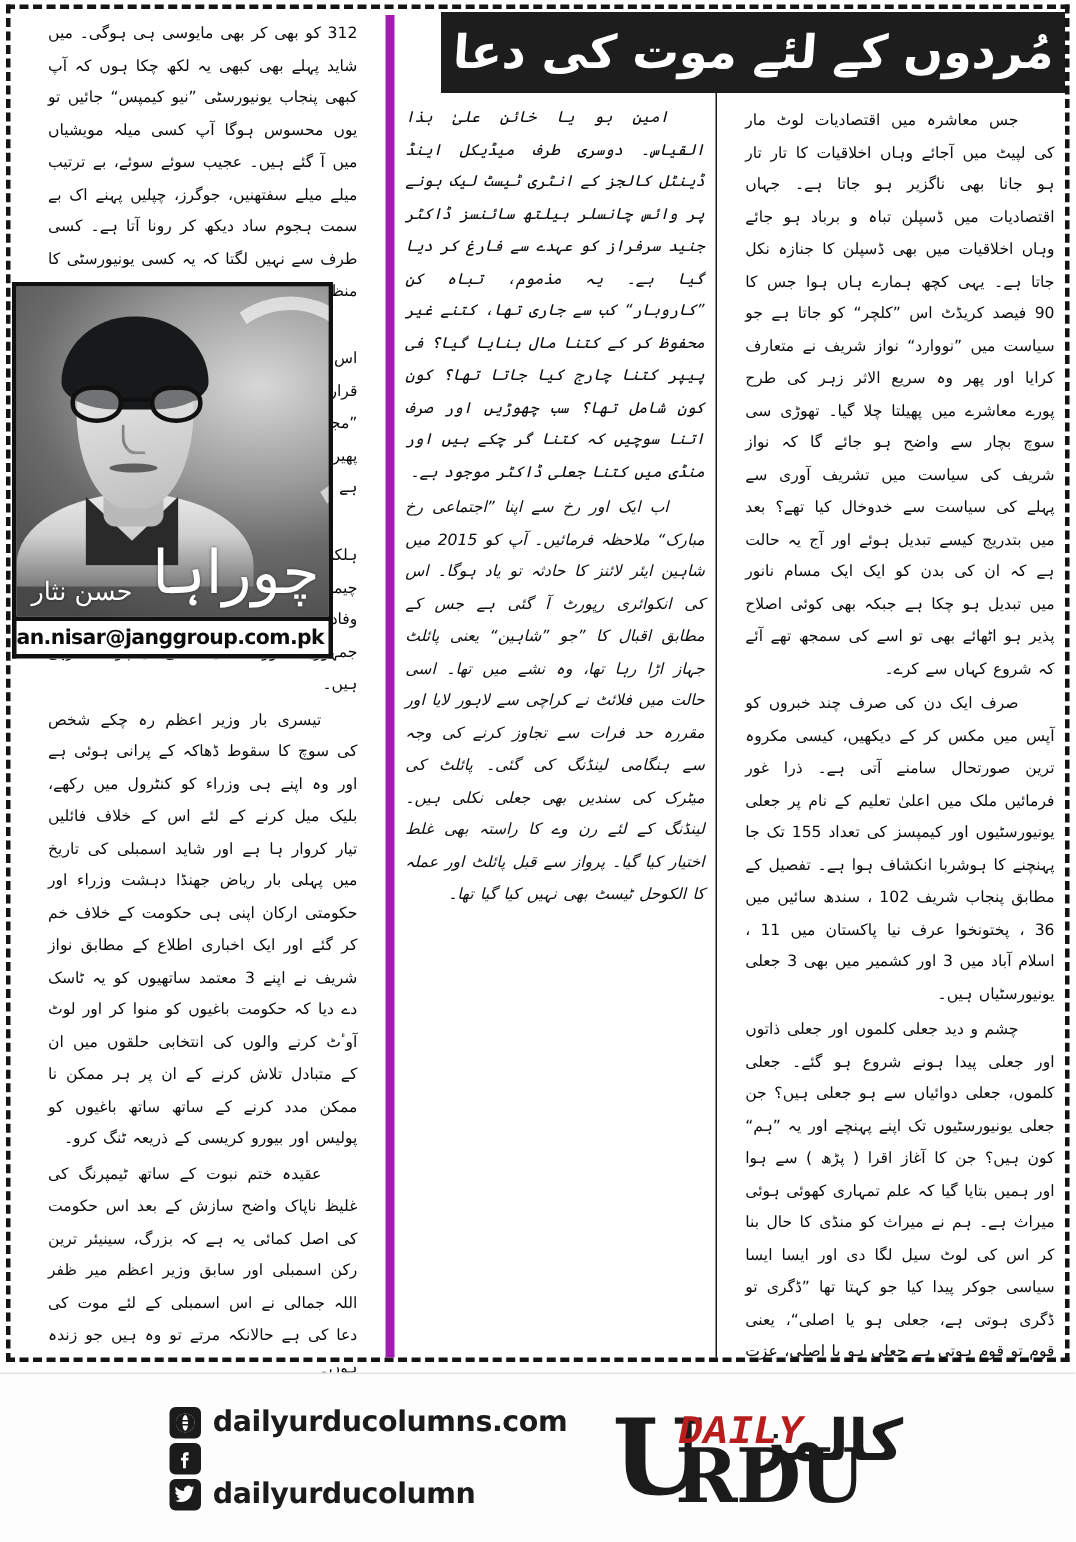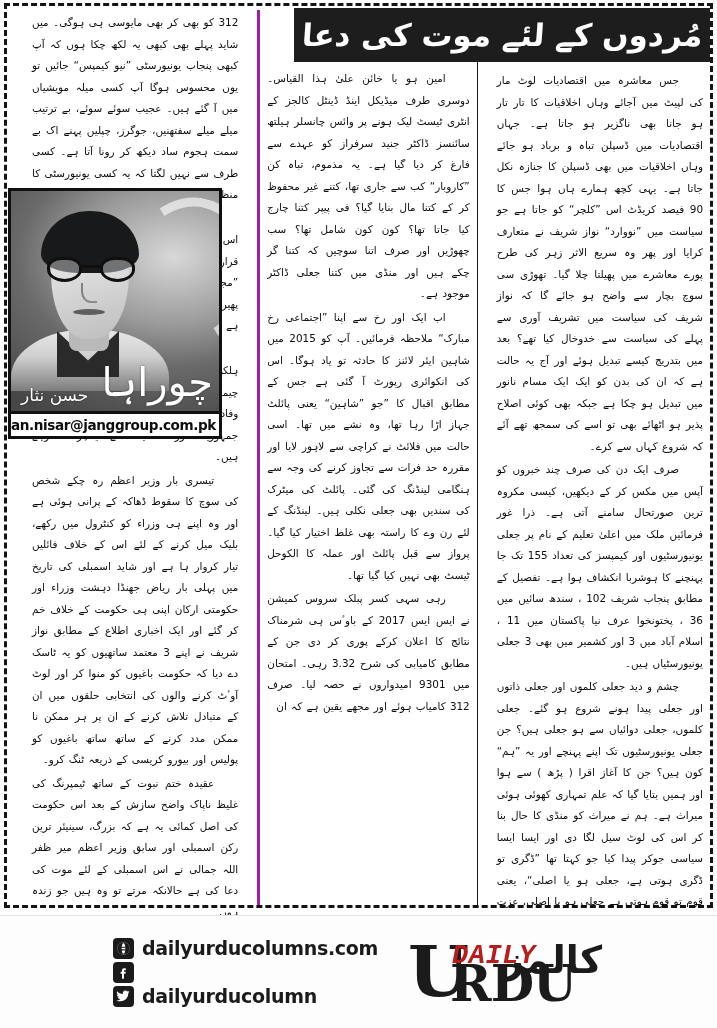--- a/index.html
+++ b/index.html
@@ -67,21 +67,21 @@
   }
   .col {
     width: 232px;
     height: 100%;
     position: relative;
     padding: 0 7px;
     direction: rtl;
     text-align: justify;
     margin-left: 12px;
   }
-  .col.mid  { border-left: 3px solid #a21caf; border-right: 1px solid #1a1a1a; }
+  .col.mid  { border-left: 6px solid #a21caf; border-right: 1px solid #1a1a1a; font-style: italic; }
   #col-right { padding-top: 60px; }
   #col-mid   { padding-top: 58px; }
   #col-left  { padding-top: 2px; }
 
   .para {
     font-family: "DejaVu Sans", "Liberation Sans", sans-serif;
     font-size: 10.4px;
     line-height: 21.5px;
     color: #0b0b0b;
     margin: 0 0 2px 0;
@@ -350,21 +350,20 @@
 
     <div class="col" id="col-right">
       <p class="para indent">جس معاشرہ میں اقتصادیات لوٹ مار کی لپیٹ میں آجائے وہاں اخلاقیات کا تار تار ہو جانا بھی ناگزیر ہو جاتا ہے۔ جہاں اقتصادیات میں ڈسپلن تباہ و برباد ہو جائے وہاں اخلاقیات میں بھی ڈسپلن کا جنازہ نکل جاتا ہے۔ یہی کچھ ہمارے ہاں ہوا جس کا 90 فیصد کریڈٹ اس ”کلچر“ کو جاتا ہے جو سیاست میں ”نووارد“ نواز شریف نے متعارف کرایا اور پھر وہ سریع الاثر زہر کی طرح پورے معاشرے میں پھیلتا چلا گیا۔ تھوڑی سی سوچ بچار سے واضح ہو جائے گا کہ نواز شریف کی سیاست میں تشریف آوری سے پہلے کی سیاست سے خدوخال کیا تھے؟ بعد میں بتدریج کیسے تبدیل ہوئے اور آج یہ حالت ہے کہ ان کی بدن کو ایک ایک مسام نانور میں تبدیل ہو چکا ہے جبکہ بھی کوئی اصلاح پذیر ہو اٹھائے بھی تو اسے کی سمجھ تھے آئے کہ شروع کہاں سے کرے۔</p>
       <p class="para indent">صرف ایک دن کی صرف چند خبروں کو آپس میں مکس کر کے دیکھیں، کیسی مکروہ ترین صورتحال سامنے آتی ہے۔ ذرا غور فرمائیں ملک میں اعلیٰ تعلیم کے نام پر جعلی یونیورسٹیوں اور کیمپسز کی تعداد 155 تک جا پہنچنے کا ہوشربا انکشاف ہوا ہے۔ تفصیل کے مطابق پنجاب شریف 102 ، سندھ سائیں میں 36 ، پختونخوا عرف نیا پاکستان میں 11 ، اسلام آباد میں 3 اور کشمیر میں بھی 3 جعلی یونیورسٹیاں ہیں۔</p>
       <p class="para indent">چشم و دید جعلی کلموں اور جعلی ذاتوں اور جعلی پیدا ہونے شروع ہو گئے۔ جعلی کلموں، جعلی دوائیاں سے ہو جعلی ہیں؟ جن جعلی یونیورسٹیوں تک اپنے پہنچے اور یہ ”ہم“ کون ہیں؟ جن کا آغاز اقرا ( پڑھ ) سے ہوا اور ہمیں بتایا گیا کہ علم تمہاری کھوئی ہوئی میراث ہے۔ ہم نے میراث کو منڈی کا حال بنا کر اس کی لوٹ سیل لگا دی اور ایسا ایسا سیاسی جوکر پیدا کیا جو کہتا تھا ”ڈگری تو ڈگری ہوتی ہے، جعلی ہو یا اصلی“، یعنی قوم تو قوم ہوتی ہے جعلی ہو یا اصلی، عزت تو عزت ہوتی ہے جعلی ہو یا اصلی، غیرت تو غیرت ہوتی ہے جعلی ہو یا اصلی۔ معیشت تو معیشت ہوتی ہے جعلی ہو یا اصلی، وزیر اعظم تو وزیر اعظم ہوتا ہے صادق ہو یا جھوٹا۔</p>
     </div>
 
     <div class="col mid" id="col-mid">
       <p class="para indent">امین ہو یا خائن علیٰ ہذا القیاس۔ دوسری طرف میڈیکل اینڈ ڈینٹل کالجز کے انٹری ٹیسٹ لیک ہونے پر وائس چانسلر ہیلتھ سائنسز ڈاکٹر جنید سرفراز کو عہدے سے فارغ کر دیا گیا ہے۔ یہ مذموم، تباہ کن ”کاروبار“ کب سے جاری تھا، کتنے غیر محفوظ کر کے کتنا مال بنایا گیا؟ فی پیپر کتنا چارج کیا جاتا تھا؟ کون کون شامل تھا؟ سب چھوڑیں اور صرف اتنا سوچیں کہ کتنا گر چکے ہیں اور منڈی میں کتنا جعلی ڈاکٹر موجود ہے۔</p>
       <p class="para indent">اب ایک اور رخ سے اپنا ”اجتماعی رخ مبارک“ ملاحظہ فرمائیں۔ آپ کو 2015 میں شاہین ایئر لائنز کا حادثہ تو یاد ہوگا۔ اس کی انکوائری رپورٹ آ گئی ہے جس کے مطابق اقبال کا ”جو ”شاہین“ یعنی پائلٹ جہاز اڑا رہا تھا، وہ نشے میں تھا۔ اسی حالت میں فلائٹ نے کراچی سے لاہور لایا اور مقررہ حد فرات سے تجاوز کرنے کی وجہ سے ہنگامی لینڈنگ کی گئی۔ پائلٹ کی میٹرک کی سندیں بھی جعلی نکلی ہیں۔ لینڈنگ کے لئے رن وے کا راستہ بھی غلط اختیار کیا گیا۔ پرواز سے قبل پائلٹ اور عملہ کا الکوحل ٹیسٹ بھی نہیں کیا گیا تھا۔</p>
-      <p class="para indent">رہی سہی کسر پبلک سروس کمیشن نے ایس ایس 2017 کے باوٴس ہی شرمناک نتائج کا اعلان کرکے پوری کر دی جن کے مطابق کامیابی کی شرح 3.32 رہی۔ امتحان میں 9301 امیدواروں نے حصہ لیا۔ صرف 312 کامیاب ہوئے اور مجھے یقین ہے کہ ان</p>
     </div>
 
     <div class="col" id="col-left">
       <p class="para">312 کو بھی کر بھی مایوسی ہی ہوگی۔ میں شاید پہلے بھی کبھی یہ لکھ چکا ہوں کہ آپ کبھی پنجاب یونیورسٹی ”نیو کیمپس“ جائیں تو یوں محسوس ہوگا آپ کسی میلہ مویشیاں میں آ گئے ہیں۔ عجیب سوئے سوئے، بے ترتیب میلے میلے سفتھنیں، جوگرز، چپلیں پہنے اک بے سمت ہجوم ساد دیکھ کر رونا آتا ہے۔ کسی طرف سے نہیں لگتا کہ یہ کسی یونیورسٹی کا منظر ہے۔</p>
       <p class="para indent">اور کیا آپ جانتے ہیں، ایسا کیوں ہے؟ اس لئے کہ وہ نا اہل، غیر صادق، غیر امین قرار دیئے جانے کے باوجود پوچھتا پھر رہا ہے۔ ”مجھے کیوں نکالا؟ “ وزیر خزانہ بدریاتی، ہیرا پھیری کے سنگین الزامات پر پیشیاں بھگت رہا ہے لیکن وزارت سے چپکا ہوا ہے۔</p>
       <p class="para indent">مارشل لاوٴں اور ڈکٹیٹروں کی پیداوار ہلکہ ان ”پوتے“ اور ”نواسے“ جمہوریت کے چیمپئن بنے ہوئے ہیں اور یہ بے حیائی سے وفادار تبدیل کرنے والے قوم کو سیاسیات، جمہوریت اور اخلاقیات کے لیکچر دے رہے ہیں۔</p>
       <p class="para indent">تیسری بار وزیر اعظم رہ چکے شخص کی سوچ کا سقوط ڈھاکہ کے پرانی ہوئی ہے اور وہ اپنے ہی وزراء کو کنٹرول میں رکھے، بلیک میل کرنے کے لئے اس کے خلاف فائلیں تیار کروار ہا ہے اور شاید اسمبلی کی تاریخ میں پہلی بار ریاض جھنڈا دہشت وزراء اور حکومتی ارکان اپنی ہی حکومت کے خلاف خم کر گئے اور ایک اخباری اطلاع کے مطابق نواز شریف نے اپنے 3 معتمد ساتھیوں کو یہ ٹاسک دے دیا کہ حکومت باغیوں کو منوا کر اور لوٹ آوٴٹ کرنے والوں کی انتخابی حلقوں میں ان کے متبادل تلاش کرنے کے ان پر ہر ممکن نا ممکن مدد کرنے کے ساتھ ساتھ باغیوں کو پولیس اور بیورو کریسی کے ذریعہ ٹنگ کرو۔</p>
       <p class="para indent">عقیدہ ختم نبوت کے ساتھ ٹیمپرنگ کی غلیظ ناپاک واضح سازش کے بعد اس حکومت کی اصل کمائی یہ ہے کہ بزرگ، سینیئر ترین رکن اسمبلی اور سابق وزیر اعظم میر ظفر اللہ جمالی نے اس اسمبلی کے لئے موت کی دعا کی ہے حالانکہ مرتے تو وہ ہیں جو زندہ ہوں۔</p>
     </div>
   </div>

